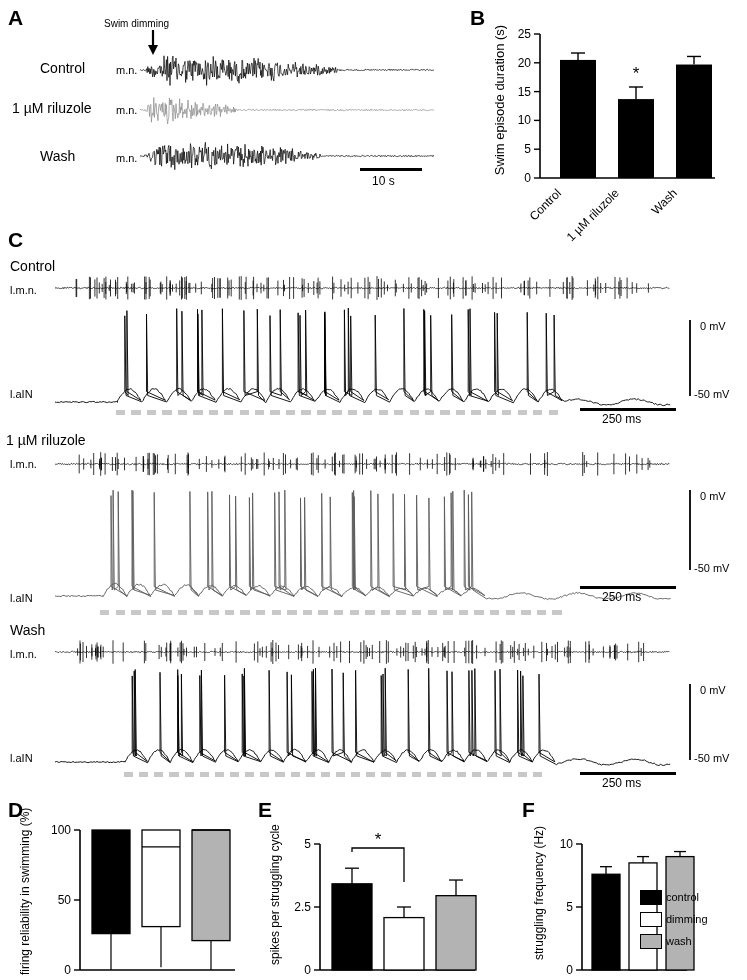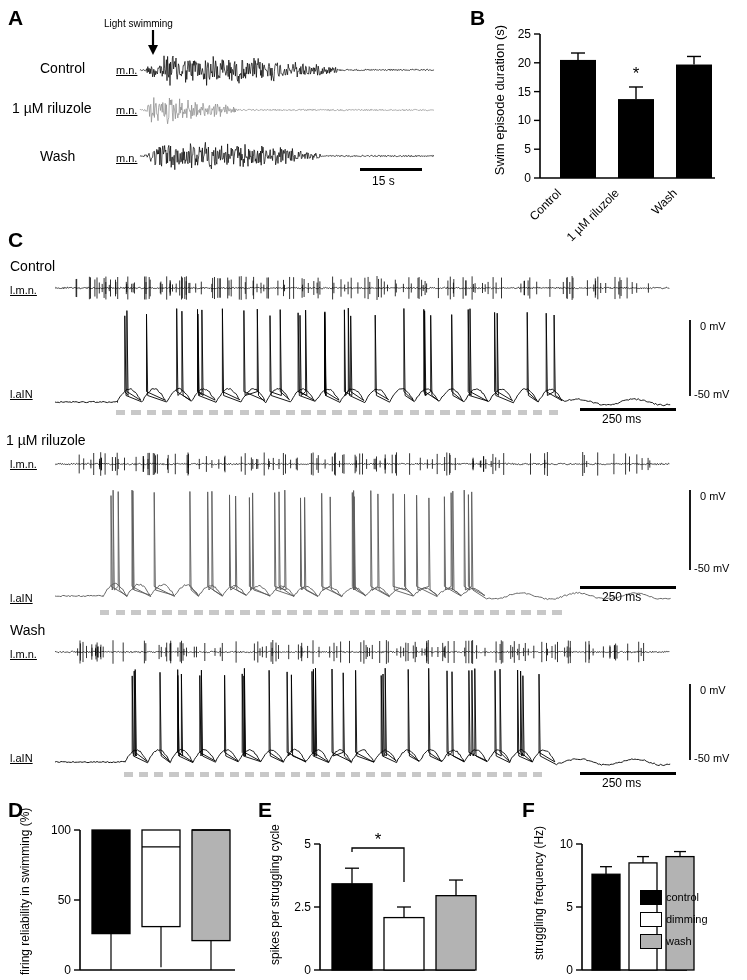--- a/index.html
+++ b/index.html
@@ -7,31 +7,31 @@
   .panel-letter{position:absolute;font-size:21px;font-weight:bold;font-family:"Liberation Sans",sans-serif;}
   .lbl-sm{position:absolute;font-size:10px;}
   .rot{transform-origin:0 0;}
   svg{display:block;}
   .axis-line{stroke:#000;stroke-width:1.6;fill:none;}
   .tick{stroke:#000;stroke-width:1.4;}
   .scalebar{position:absolute;background:#000;height:3px;}
   .scalelabel{position:absolute;font-size:12px;}
   .dashrow{position:absolute;height:5px;}
   .trace-label{position:absolute;font-size:14px;}
-  .trace-label-sm{position:absolute;font-size:11px;text-decoration:underline;}
+  .trace-label-sm{position:absolute;font-size:11px;}
   .vlabel{position:absolute;font-size:11px;}
   .legend-box{position:absolute;width:20px;height:13px;border:1.3px solid #000;}
   .legend-text{position:absolute;font-size:11px;}
 </style>
 </head>
 <body>
 
 <div class="panel-letter" style="left:8px;top:6px;">A</div>
 
-<div class="lbl-sm" style="left:104px;top:18px;">Light swimming</div>
+<div class="lbl-sm" style="left:104px;top:18px;">Swim dimming</div>
 <svg style="position:absolute;left:145px;top:30px;" width="20" height="26">
   <line x1="8" y1="0" x2="8" y2="18" stroke="#000" stroke-width="2.2"></line>
   <polygon points="8,25 3,15 13,15" fill="#000"></polygon>
 </svg>
 
 <div class="trace-label" style="left:40px;top:60px;">Control</div>
 <div class="trace-label-sm" style="left:116px;top:64px;">m.n.</div>
 <div class="trace-label" style="left:12px;top:100px;">1 µM riluzole</div>
 <div class="trace-label-sm" style="left:116px;top:104px;">m.n.</div>
 <div class="trace-label" style="left:40px;top:148px;">Wash</div>
@@ -43,21 +43,21 @@
     </g>
   <g id="pa-r">
       <path d="M2 62 L2.0 61.7 L2.6 61.5 L3.2 61.9 L3.8 62.0 L4.4 61.4 L5.0 62.2 L5.6 62.6 L6.2 62.1 L6.8 61.5 L7.4 63.2 L8.0 62.5 L8.6 63.2 L9.2 63.4 L9.8 57.5 L10.4 57.1 L11.0 59.0 L11.6 68.5 L12.2 57.7 L12.8 56.3 L13.4 74.2 L14.0 66.2 L14.6 64.9 L15.2 67.5 L15.8 49.5 L16.4 69.5 L17.0 60.1 L17.6 55.6 L18.2 55.4 L18.8 66.3 L19.4 66.3 L20.0 72.7 L20.6 59.5 L21.2 56.2 L21.8 56.3 L22.4 62.5 L23.0 58.6 L23.6 56.1 L24.2 64.3 L24.8 54.5 L25.4 62.2 L26.0 68.0 L26.6 68.4 L27.2 55.3 L27.8 66.4 L28.4 56.7 L29.0 70.5 L29.6 75.8 L30.2 71.7 L30.8 69.4 L31.4 50.0 L32.0 56.9 L32.6 52.0 L33.2 56.9 L33.8 51.7 L34.4 64.8 L35.0 73.1 L35.6 57.0 L36.2 59.4 L36.8 64.0 L37.4 70.8 L38.0 55.7 L38.6 64.8 L39.2 65.8 L39.8 70.0 L40.4 65.6 L41.0 66.6 L41.6 50.8 L42.2 65.2 L42.8 59.1 L43.4 62.0 L44.0 55.0 L44.6 69.8 L45.2 64.1 L45.8 65.7 L46.4 61.5 L47.0 65.8 L47.6 64.1 L48.2 60.7 L48.8 69.8 L49.4 60.6 L50.0 52.0 L50.6 59.9 L51.2 61.2 L51.8 63.4 L52.4 62.7 L53.0 70.7 L53.6 57.0 L54.2 68.0 L54.8 62.7 L55.4 60.2 L56.0 67.3 L56.6 63.1 L57.2 54.3 L57.8 58.4 L58.4 68.5 L59.0 56.3 L59.6 66.7 L60.2 63.3 L60.8 62.3 L61.4 64.5 L62.0 60.8 L62.6 67.1 L63.2 59.0 L63.8 60.4 L64.4 62.2 L65.0 55.2 L65.6 58.4 L66.2 65.9 L66.8 67.8 L67.4 60.7 L68.0 62.5 L68.6 63.8 L69.2 60.5 L69.8 66.3 L70.4 63.9 L71.0 57.7 L71.6 57.5 L72.2 66.1 L72.8 66.8 L73.4 66.2 L74.0 60.6 L74.6 62.2 L75.2 60.7 L75.8 58.6 L76.4 68.6 L77.0 58.7 L77.6 56.0 L78.2 66.7 L78.8 65.1 L79.4 56.1 L80.0 58.7 L80.6 59.3 L81.2 63.3 L81.8 58.8 L82.4 68.6 L83.0 61.1 L83.6 64.3 L84.2 62.4 L84.8 62.1 L85.4 60.4 L86.0 59.0 L86.6 64.0 L87.2 63.8 L87.8 56.8 L88.4 61.6 L89.0 65.8 L89.6 58.4 L90.2 59.7 L90.8 63.1 L91.4 62.8 L92.0 60.7 L92.6 61.3 L93.2 64.6 L93.8 61.6 L94.4 61.7 L95.0 63.8 L95.6 59.0 L96.2 64.3 L96.8 60.6 L97.4 63.9 L98.0 61.1 L98.6 61.4 L99.2 61.7 L99.8 62.7 L100.4 61.6 L101.0 61.4 L101.6 62.0 L102.2 61.5 L102.8 61.7 L103.4 62.6 L104.0 62.0 L104.6 62.4 L105.2 61.8 L105.8 61.3 L106.4 62.0 L107.0 61.7 L107.6 62.6 L108.2 62.6 L108.8 62.3 L109.4 62.1 L110.0 61.4 L110.6 61.4 L111.2 61.4 L111.8 61.4 L112.4 61.5 L113.0 61.9 L113.6 62.4 L114.2 61.5 L114.8 62.2 L115.4 61.3 L116.0 62.2 L116.6 62.6 L117.2 62.4 L117.8 62.2 L118.4 61.3 L119.0 61.6 L119.6 61.9 L120.2 62.6 L120.8 62.3 L121.4 62.4 L122.0 61.7 L122.6 61.8 L123.2 61.4 L123.8 62.1 L124.4 62.1 L125.0 61.7 L125.6 62.6 L126.2 61.6 L126.8 61.7 L127.4 62.0 L128.0 62.0 L128.6 62.3 L129.2 61.4 L129.8 61.5 L130.4 62.1 L131.0 62.0 L131.6 62.2 L132.2 61.4 L132.8 62.6 L133.4 62.4 L134.0 61.7 L134.6 62.2 L135.2 61.3 L135.8 62.0 L136.4 61.6 L137.0 62.5 L137.6 61.3 L138.2 62.2 L138.8 62.7 L139.4 61.7 L140.0 61.9 L140.6 62.2 L141.2 61.4 L141.8 62.6 L142.4 61.7 L143.0 62.3 L143.6 62.2 L144.2 62.4 L144.8 62.6 L145.4 61.6 L146.0 61.9 L146.6 62.0 L147.2 62.3 L147.8 61.7 L148.4 62.4 L149.0 62.2 L149.6 62.4 L150.2 62.0 L150.8 61.6 L151.4 61.9 L152.0 61.3 L152.6 62.5 L153.2 62.6 L153.8 62.2 L154.4 61.7 L155.0 62.5 L155.6 61.5 L156.2 61.6 L156.8 62.1 L157.4 62.6 L158.0 62.4 L158.6 62.5 L159.2 61.9 L159.8 62.4 L160.4 61.6 L161.0 61.4 L161.6 61.4 L162.2 61.4 L162.8 62.4 L163.4 61.5 L164.0 62.1 L164.6 61.5 L165.2 61.3 L165.8 61.4 L166.4 62.3 L167.0 62.5 L167.6 61.6 L168.2 62.6 L168.8 62.4 L169.4 61.4 L170.0 62.4 L170.6 61.5 L171.2 61.3 L171.8 62.2 L172.4 61.3 L173.0 62.2 L173.6 61.8 L174.2 61.4 L174.8 62.6 L175.4 61.3 L176.0 62.0 L176.6 61.6 L177.2 61.3 L177.8 62.6 L178.4 62.5 L179.0 62.2 L179.6 62.0 L180.2 61.9 L180.8 61.9 L181.4 61.9 L182.0 62.1 L182.6 61.3 L183.2 61.5 L183.8 62.0 L184.4 61.8 L185.0 61.5 L185.6 61.6 L186.2 61.8 L186.8 62.0 L187.4 61.6 L188.0 62.0 L188.6 62.2 L189.2 61.5 L189.8 62.5 L190.4 61.4 L191.0 62.5 L191.6 62.7 L192.2 61.6 L192.8 62.5 L193.4 61.7 L194.0 62.4 L194.6 61.5 L195.2 61.3 L195.8 62.4 L196.4 62.6 L197.0 62.1 L197.6 62.6 L198.2 62.5 L198.8 61.9 L199.4 61.6 L200.0 61.5 L200.6 62.6 L201.2 62.5 L201.8 62.3 L202.4 61.4 L203.0 62.7 L203.6 61.8 L204.2 61.7 L204.8 62.7 L205.4 62.7 L206.0 62.3 L206.6 62.7 L207.2 62.3 L207.8 62.3 L208.4 61.8 L209.0 61.7 L209.6 62.6 L210.2 61.5 L210.8 62.1 L211.4 61.5 L212.0 61.9 L212.6 61.9 L213.2 61.7 L213.8 62.2 L214.4 61.5 L215.0 62.3 L215.6 61.8 L216.2 62.1 L216.8 61.9 L217.4 61.4 L218.0 62.2 L218.6 61.9 L219.2 62.1 L219.8 61.9 L220.4 61.4 L221.0 61.9 L221.6 61.7 L222.2 62.2 L222.8 62.6 L223.4 61.6 L224.0 61.5 L224.6 62.2 L225.2 62.0 L225.8 62.7 L226.4 61.8 L227.0 61.5 L227.6 62.5 L228.2 61.4 L228.8 61.6 L229.4 62.6 L230.0 61.5 L230.6 61.9 L231.2 62.5 L231.8 62.3 L232.4 61.4 L233.0 62.5 L233.6 61.4 L234.2 61.5 L234.8 62.2 L235.4 62.3 L236.0 61.8 L236.6 61.9 L237.2 61.6 L237.8 62.7 L238.4 61.5 L239.0 62.4 L239.6 62.3 L240.2 62.5 L240.8 61.8 L241.4 62.0 L242.0 61.3 L242.6 62.3 L243.2 61.6 L243.8 62.4 L244.4 61.4 L245.0 62.3 L245.6 62.2 L246.2 62.5 L246.8 61.9 L247.4 62.0 L248.0 62.1 L248.6 62.5 L249.2 62.5 L249.8 62.3 L250.4 62.3 L251.0 61.8 L251.6 62.0 L252.2 62.3 L252.8 61.3 L253.4 61.5 L254.0 62.3 L254.6 62.4 L255.2 62.2 L255.8 62.2 L256.4 62.2 L257.0 62.0 L257.6 61.9 L258.2 61.8 L258.8 62.6 L259.4 62.4 L260.0 62.4 L260.6 62.4 L261.2 61.7 L261.8 62.4 L262.4 62.3 L263.0 62.5 L263.6 61.9 L264.2 61.6 L264.8 61.6 L265.4 62.6 L266.0 61.6 L266.6 62.7 L267.2 62.1 L267.8 62.3 L268.4 61.3 L269.0 62.2 L269.6 62.4 L270.2 61.8 L270.8 62.5 L271.4 61.4 L272.0 61.7 L272.6 62.6 L273.2 62.3 L273.8 61.8 L274.4 62.4 L275.0 62.0 L275.6 61.7 L276.2 61.3 L276.8 61.7 L277.4 61.4 L278.0 61.9 L278.6 61.7 L279.2 61.7 L279.8 62.3 L280.4 62.4 L281.0 62.4 L281.6 62.4 L282.2 61.5 L282.8 62.0 L283.4 62.7 L284.0 61.8 L284.6 61.9 L285.2 61.4 L285.8 62.3 L286.4 62.2 L287.0 62.1 L287.6 61.8 L288.2 62.5 L288.8 62.6 L289.4 62.7 L290.0 62.4 L290.6 62.3 L291.2 62.3 L291.8 62.1 L292.4 61.9 L293.0 62.1 L293.6 61.9 L294.2 62.2 L294.8 61.7 L295.4 62.1 L296.0 62.2" stroke="#8a8a8a" stroke-width="0.7" fill="none"></path>
     </g>
   <g id="pa-w">
       <path d="M2 108 L2.0 108.1 L2.6 107.9 L3.2 107.7 L3.8 108.5 L4.4 107.8 L5.0 108.6 L5.6 108.4 L6.2 108.4 L6.8 106.8 L7.4 107.1 L8.0 107.1 L8.6 107.0 L9.2 109.2 L9.8 107.8 L10.4 107.1 L11.0 105.3 L11.6 108.4 L12.2 111.0 L12.8 113.4 L13.4 110.3 L14.0 109.9 L14.6 109.4 L15.2 104.4 L15.8 103.5 L16.4 103.3 L17.0 116.9 L17.6 115.9 L18.2 106.0 L18.8 101.3 L19.4 106.2 L20.0 102.3 L20.6 106.0 L21.2 99.0 L21.8 116.9 L22.4 99.6 L23.0 114.7 L23.6 118.2 L24.2 102.2 L24.8 97.9 L25.4 106.1 L26.0 104.0 L26.6 97.5 L27.2 103.6 L27.8 102.0 L28.4 115.6 L29.0 104.9 L29.6 114.9 L30.2 99.9 L30.8 97.4 L31.4 102.2 L32.0 113.2 L32.6 98.0 L33.2 119.3 L33.8 109.3 L34.4 109.0 L35.0 117.0 L35.6 110.1 L36.2 107.3 L36.8 121.7 L37.4 102.5 L38.0 101.3 L38.6 104.0 L39.2 114.3 L39.8 102.7 L40.4 112.0 L41.0 116.3 L41.6 113.1 L42.2 105.4 L42.8 114.2 L43.4 113.1 L44.0 104.3 L44.6 115.6 L45.2 100.3 L45.8 112.2 L46.4 103.7 L47.0 115.5 L47.6 112.0 L48.2 112.5 L48.8 103.9 L49.4 113.7 L50.0 115.8 L50.6 103.2 L51.2 104.1 L51.8 114.8 L52.4 95.6 L53.0 99.1 L53.6 119.9 L54.2 107.5 L54.8 107.1 L55.4 99.2 L56.0 99.6 L56.6 101.3 L57.2 117.2 L57.8 110.6 L58.4 113.8 L59.0 106.8 L59.6 117.2 L60.2 111.8 L60.8 107.6 L61.4 98.9 L62.0 104.2 L62.6 102.9 L63.2 102.5 L63.8 113.7 L64.4 99.9 L65.0 114.2 L65.6 108.8 L66.2 107.0 L66.8 98.5 L67.4 94.3 L68.0 105.6 L68.6 100.8 L69.2 112.9 L69.8 112.2 L70.4 99.0 L71.0 113.9 L71.6 118.5 L72.2 118.0 L72.8 117.1 L73.4 120.9 L74.0 104.0 L74.6 105.4 L75.2 108.0 L75.8 102.3 L76.4 113.2 L77.0 117.2 L77.6 99.5 L78.2 113.3 L78.8 116.2 L79.4 103.1 L80.0 103.6 L80.6 110.6 L81.2 109.7 L81.8 101.7 L82.4 112.2 L83.0 107.2 L83.6 97.8 L84.2 111.3 L84.8 111.2 L85.4 109.8 L86.0 104.9 L86.6 114.5 L87.2 105.0 L87.8 104.2 L88.4 109.2 L89.0 116.6 L89.6 95.9 L90.2 114.7 L90.8 106.1 L91.4 107.8 L92.0 110.7 L92.6 108.5 L93.2 100.0 L93.8 107.8 L94.4 101.1 L95.0 103.1 L95.6 116.2 L96.2 109.1 L96.8 103.9 L97.4 101.4 L98.0 102.3 L98.6 100.3 L99.2 98.1 L99.8 109.9 L100.4 98.9 L101.0 107.6 L101.6 104.6 L102.2 118.3 L102.8 100.1 L103.4 112.2 L104.0 106.1 L104.6 110.3 L105.2 118.8 L105.8 111.0 L106.4 114.8 L107.0 96.3 L107.6 108.6 L108.2 109.8 L108.8 108.5 L109.4 109.1 L110.0 118.3 L110.6 101.1 L111.2 111.3 L111.8 102.7 L112.4 108.5 L113.0 108.2 L113.6 115.0 L114.2 103.1 L114.8 114.5 L115.4 108.6 L116.0 101.8 L116.6 102.7 L117.2 113.3 L117.8 110.8 L118.4 115.3 L119.0 107.2 L119.6 102.9 L120.2 115.0 L120.8 106.6 L121.4 105.2 L122.0 114.3 L122.6 103.0 L123.2 117.2 L123.8 98.0 L124.4 105.1 L125.0 99.1 L125.6 104.7 L126.2 115.9 L126.8 113.3 L127.4 108.3 L128.0 102.7 L128.6 103.9 L129.2 108.7 L129.8 110.4 L130.4 107.6 L131.0 110.5 L131.6 106.0 L132.2 101.7 L132.8 110.7 L133.4 108.2 L134.0 108.0 L134.6 112.6 L135.2 100.6 L135.8 106.9 L136.4 103.2 L137.0 103.4 L137.6 116.8 L138.2 113.9 L138.8 109.0 L139.4 107.4 L140.0 115.4 L140.6 104.8 L141.2 104.6 L141.8 108.9 L142.4 99.4 L143.0 114.1 L143.6 101.2 L144.2 103.4 L144.8 112.5 L145.4 102.4 L146.0 105.5 L146.6 104.2 L147.2 101.2 L147.8 115.8 L148.4 104.1 L149.0 102.8 L149.6 103.0 L150.2 110.1 L150.8 106.0 L151.4 103.6 L152.0 109.9 L152.6 112.4 L153.2 102.9 L153.8 112.6 L154.4 100.5 L155.0 107.4 L155.6 109.5 L156.2 113.4 L156.8 107.0 L157.4 108.5 L158.0 111.0 L158.6 110.2 L159.2 110.3 L159.8 110.7 L160.4 104.1 L161.0 108.6 L161.6 106.6 L162.2 104.1 L162.8 103.0 L163.4 110.8 L164.0 110.2 L164.6 106.3 L165.2 108.3 L165.8 108.2 L166.4 106.3 L167.0 110.6 L167.6 106.0 L168.2 106.4 L168.8 104.5 L169.4 110.7 L170.0 104.9 L170.6 106.5 L171.2 110.4 L171.8 109.6 L172.4 109.8 L173.0 106.2 L173.6 107.2 L174.2 107.1 L174.8 111.8 L175.4 107.8 L176.0 109.4 L176.6 106.2 L177.2 107.6 L177.8 105.1 L178.4 107.0 L179.0 110.3 L179.6 109.5 L180.2 109.7 L180.8 109.8 L181.4 109.5 L182.0 106.0 L182.6 108.3 L183.2 108.3 L183.8 108.5 L184.4 108.1 L185.0 108.7 L185.6 108.2 L186.2 108.3 L186.8 107.9 L187.4 108.1 L188.0 107.7 L188.6 107.7 L189.2 107.5 L189.8 108.2 L190.4 107.9 L191.0 108.4 L191.6 107.6 L192.2 107.4 L192.8 107.8 L193.4 108.4 L194.0 107.4 L194.6 108.0 L195.2 107.7 L195.8 107.9 L196.4 108.0 L197.0 108.7 L197.6 108.0 L198.2 107.3 L198.8 107.4 L199.4 107.8 L200.0 108.2 L200.6 107.6 L201.2 107.7 L201.8 108.6 L202.4 107.8 L203.0 108.3 L203.6 107.3 L204.2 107.9 L204.8 107.9 L205.4 108.2 L206.0 108.4 L206.6 108.6 L207.2 108.1 L207.8 108.2 L208.4 107.4 L209.0 108.2 L209.6 107.9 L210.2 108.5 L210.8 107.5 L211.4 108.1 L212.0 108.4 L212.6 108.7 L213.2 108.3 L213.8 108.4 L214.4 108.3 L215.0 108.4 L215.6 107.7 L216.2 108.3 L216.8 107.4 L217.4 108.1 L218.0 108.6 L218.6 107.6 L219.2 108.0 L219.8 108.2 L220.4 108.2 L221.0 108.6 L221.6 108.3 L222.2 108.4 L222.8 108.7 L223.4 108.4 L224.0 107.4 L224.6 107.3 L225.2 107.6 L225.8 108.1 L226.4 108.0 L227.0 108.7 L227.6 108.1 L228.2 108.2 L228.8 107.5 L229.4 107.6 L230.0 107.6 L230.6 107.7 L231.2 108.4 L231.8 108.6 L232.4 108.1 L233.0 107.3 L233.6 107.4 L234.2 107.7 L234.8 107.9 L235.4 108.6 L236.0 107.9 L236.6 107.8 L237.2 107.4 L237.8 108.6 L238.4 108.5 L239.0 107.9 L239.6 108.4 L240.2 107.6 L240.8 107.3 L241.4 107.4 L242.0 108.3 L242.6 108.7 L243.2 107.4 L243.8 108.3 L244.4 108.1 L245.0 107.6 L245.6 107.8 L246.2 107.6 L246.8 108.5 L247.4 107.5 L248.0 108.5 L248.6 108.6 L249.2 107.8 L249.8 107.5 L250.4 107.6 L251.0 107.5 L251.6 108.1 L252.2 108.5 L252.8 107.5 L253.4 108.5 L254.0 108.3 L254.6 107.8 L255.2 108.2 L255.8 108.7 L256.4 107.4 L257.0 107.6 L257.6 107.9 L258.2 108.6 L258.8 108.6 L259.4 108.6 L260.0 108.0 L260.6 108.2 L261.2 107.7 L261.8 108.2 L262.4 107.5 L263.0 108.3 L263.6 108.6 L264.2 108.5 L264.8 108.1 L265.4 107.8 L266.0 107.4 L266.6 108.5 L267.2 108.2 L267.8 107.4 L268.4 108.4 L269.0 107.8 L269.6 108.5 L270.2 107.5 L270.8 107.3 L271.4 108.3 L272.0 108.4 L272.6 108.6 L273.2 107.3 L273.8 108.4 L274.4 108.4 L275.0 108.1 L275.6 108.5 L276.2 107.9 L276.8 108.6 L277.4 107.7 L278.0 107.6 L278.6 108.6 L279.2 107.5 L279.8 108.2 L280.4 107.6 L281.0 108.1 L281.6 107.6 L282.2 108.6 L282.8 108.1 L283.4 107.9 L284.0 108.0 L284.6 108.2 L285.2 108.4 L285.8 107.7 L286.4 108.2 L287.0 108.5 L287.6 107.8 L288.2 107.9 L288.8 108.6 L289.4 107.8 L290.0 107.6 L290.6 108.0 L291.2 107.7 L291.8 108.0 L292.4 107.8 L293.0 107.3 L293.6 107.8 L294.2 107.4 L294.8 108.6 L295.4 107.5 L296.0 107.9" stroke="#000" stroke-width="0.7" fill="none"></path>
     </g>
 </svg>
 
 <div class="scalebar" style="left:360px;top:168px;width:62px;"></div>
-<div class="scalelabel" style="left:372px;top:174px;">15 s</div>
+<div class="scalelabel" style="left:372px;top:174px;">10 s</div>
 
 <div class="panel-letter" style="left:470px;top:6px;">B</div>
 
 <div class="lbl-sm rot" style="left:492px;top:180px;transform:rotate(-90deg);white-space:nowrap;font-size:13px;width:160px;text-align:center;">Swim episode duration (s)</div>
 
 <svg style="position:absolute;left:500px;top:28px;" width="235" height="160">
 
   <line class="axis-line" x1="40" y1="6" x2="40" y2="150"></line>
   <line class="axis-line" x1="40" y1="150" x2="215" y2="150"></line>
   <g id="pb-ticks">

